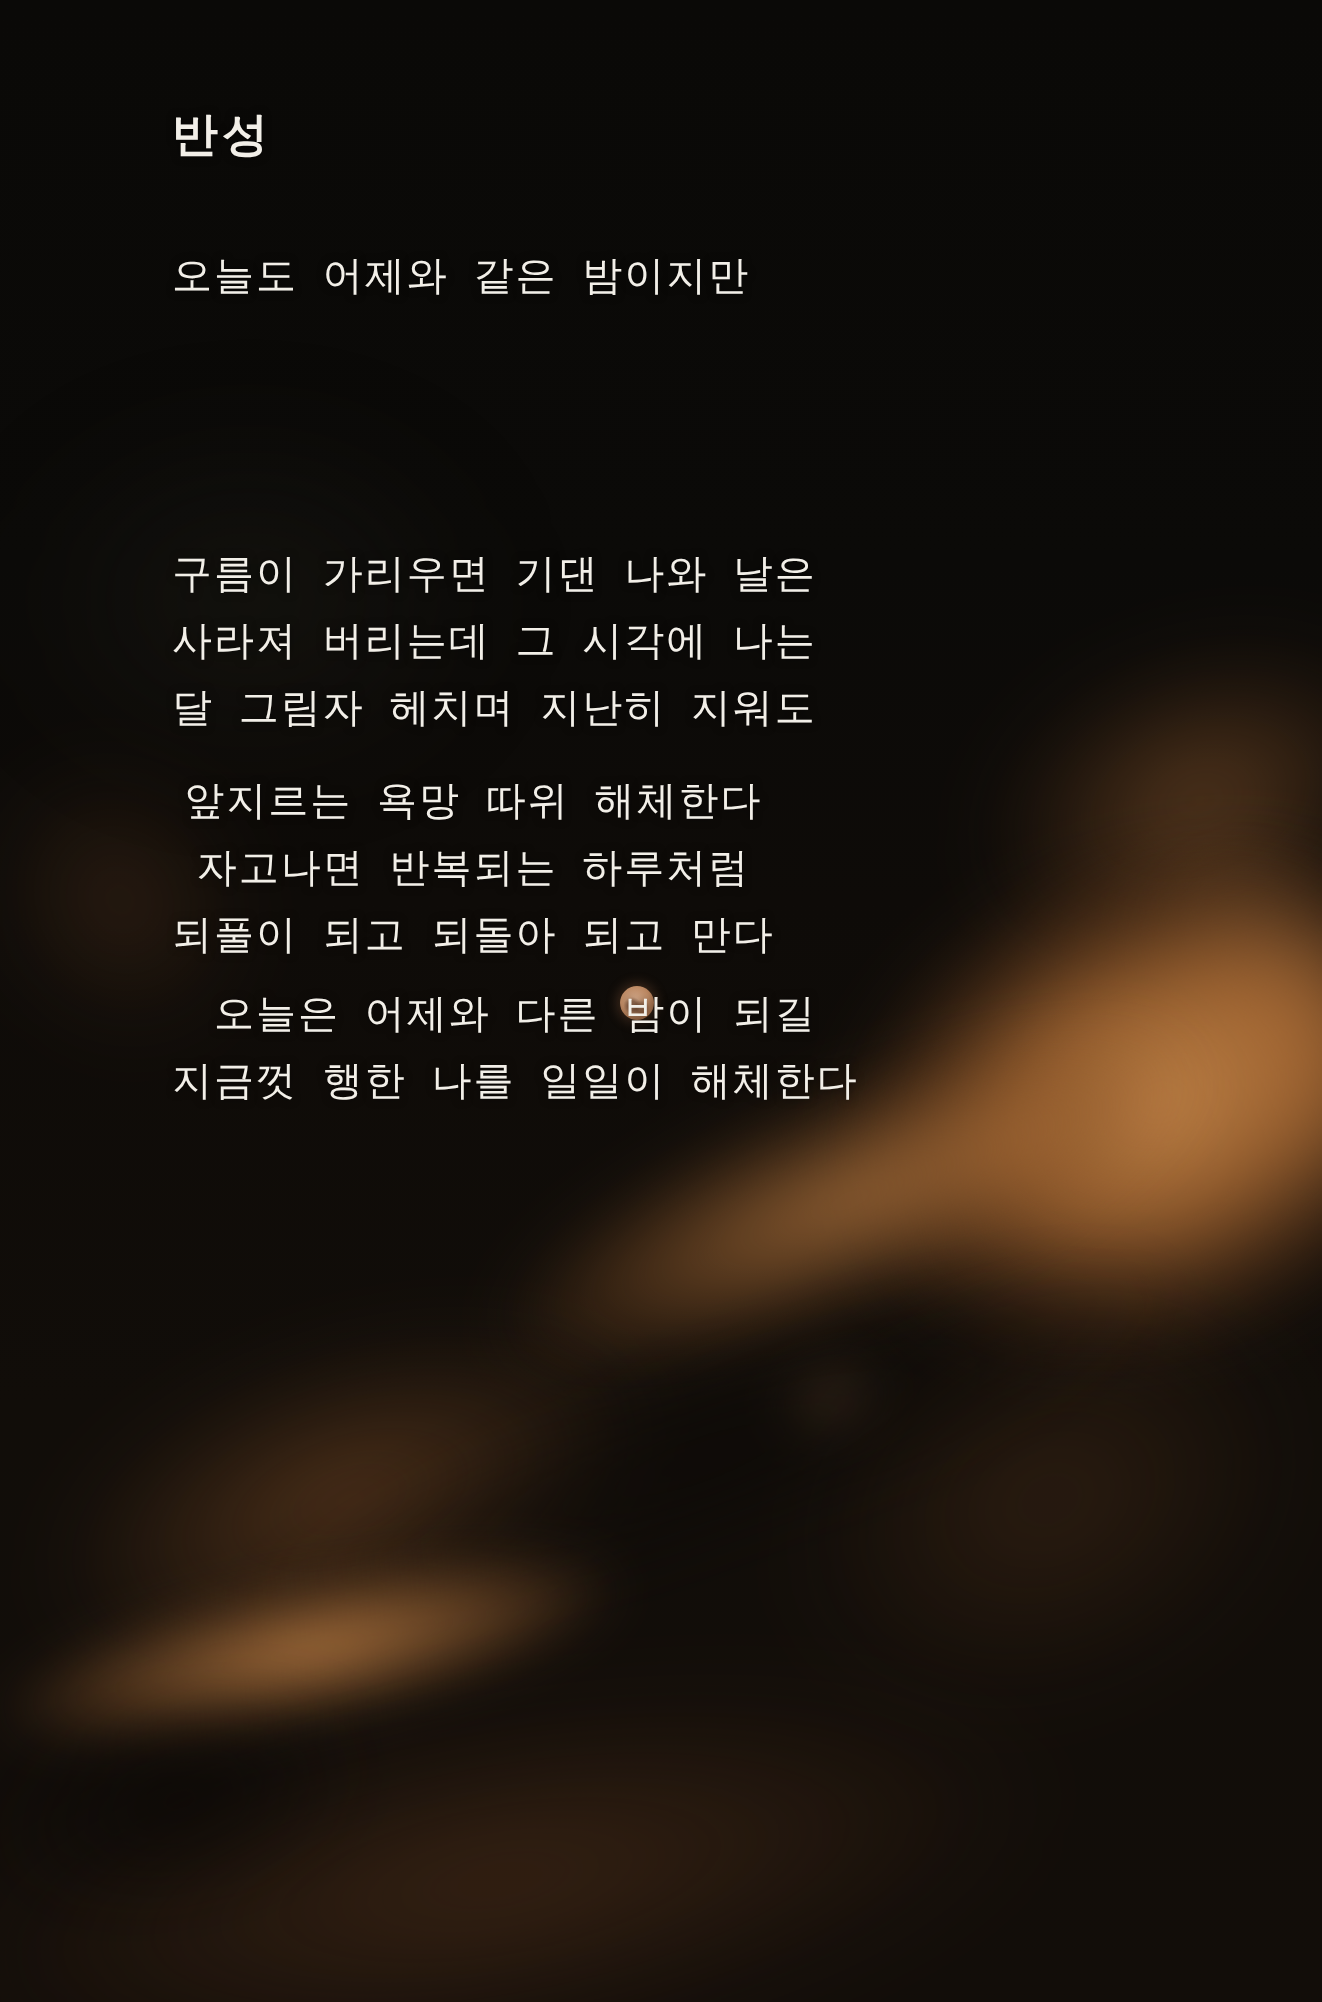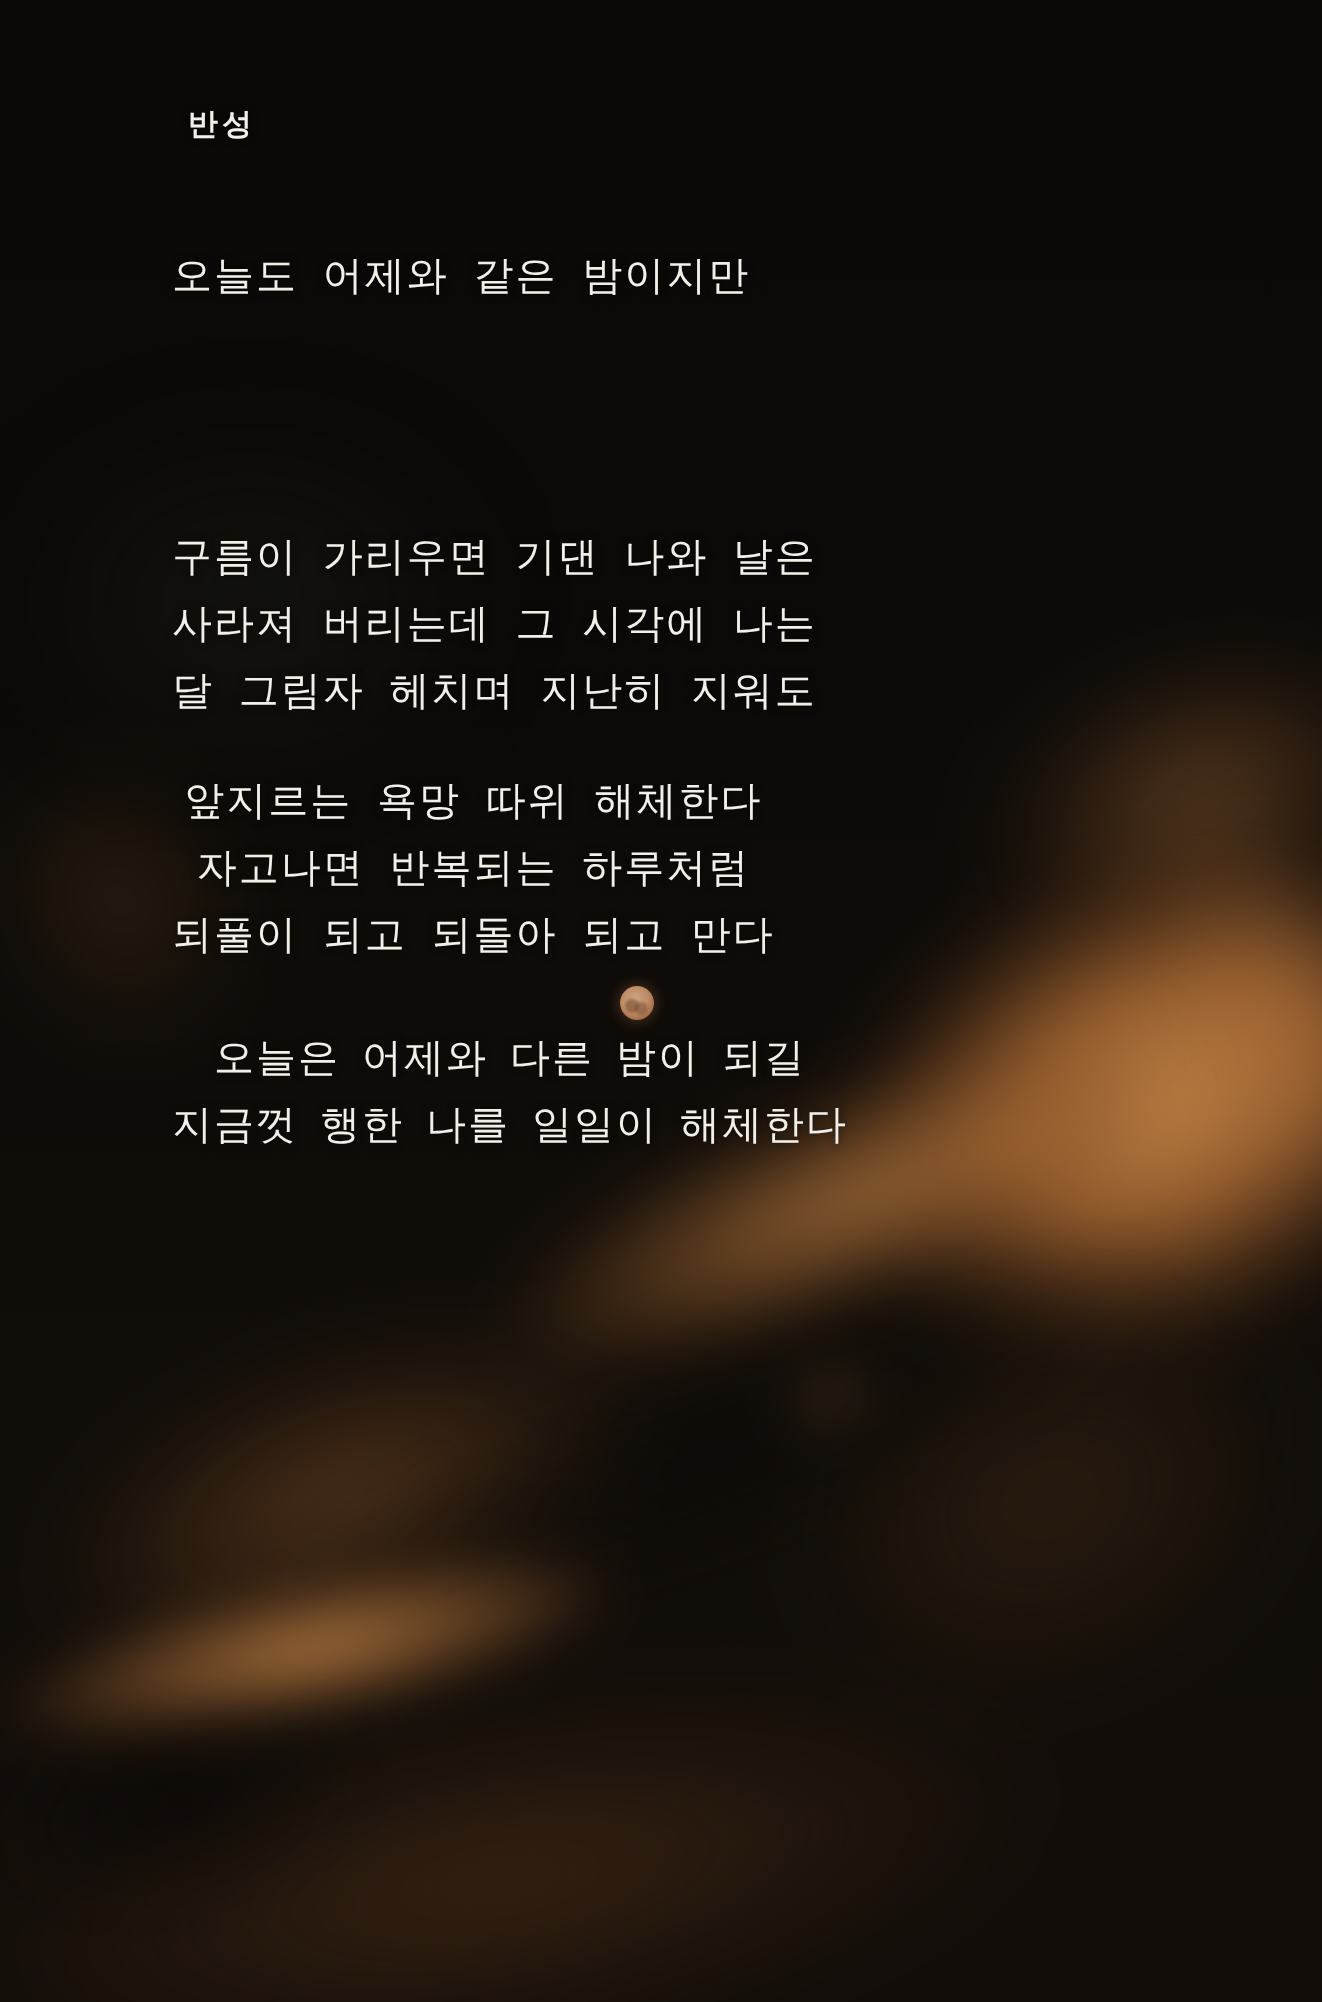--- a/index.html
+++ b/index.html
@@ -59,32 +59,32 @@
     background:
       radial-gradient(circle at 36% 58%,rgba(112,70,46,.55) 0 16%,rgba(0,0,0,0) 30%),
       radial-gradient(circle at 62% 66%,rgba(120,76,50,.50) 0 14%,rgba(0,0,0,0) 28%),
       radial-gradient(circle at 44% 40%,#d0a687 0%,#bd8a64 48%,#a06c48 76%,#7d5136 96%);
     box-shadow:0 0 12px 3px rgba(180,120,80,.28);
     filter:blur(.4px);
   }
   
   .poem{position:absolute;left:172px;top:0;width:1000px;color:#f2efe8;}
   .poem-title{
-    position:absolute;left:16px;top:104px;margin:0;
-    font-size:30px;font-weight:700;letter-spacing:4px;
+    position:absolute;left:0;top:104px;margin:0;
+    font-size:46px;font-weight:700;letter-spacing:4px;
     text-shadow:0 0 8px rgba(0,0,0,.6);
     text-align:right;
   }
   .stanza{position:absolute;left:0;margin:0;text-align:center;}
   .stanza p{
     margin:0;font-size:40px;line-height:67px;font-weight:400;
     letter-spacing:2px;word-spacing:10px;white-space:nowrap;
     text-shadow:0 0 8px rgba(0,0,0,.55);
   }
-  .s1{top:242px;} .s2{top:523px;} .s3{top:767px;} .s4{top:1024px;font-family:Liberation Serif, serif;}
+  .s1{top:242px;} .s2{top:540px;} .s3{top:767px;} .s4{top:980px;}
 </style>
 </head>
 <body>
 
 <div class="stage">
 
   <div>
     <div class="layer l-greenhaze"></div>
     <div class="layer l-leftwisp"></div>
     <div class="layer l-upperhaze"></div>

